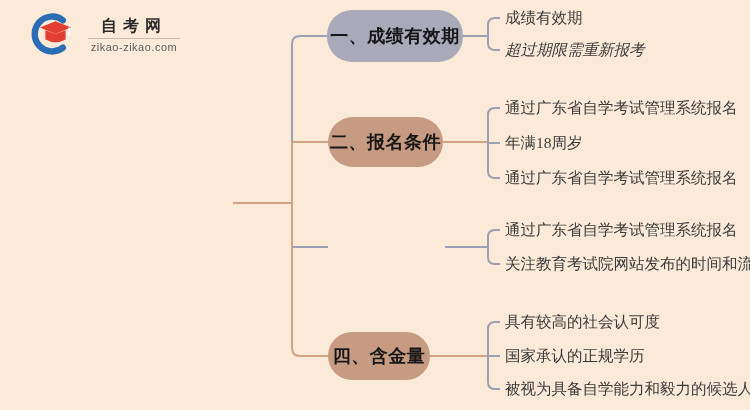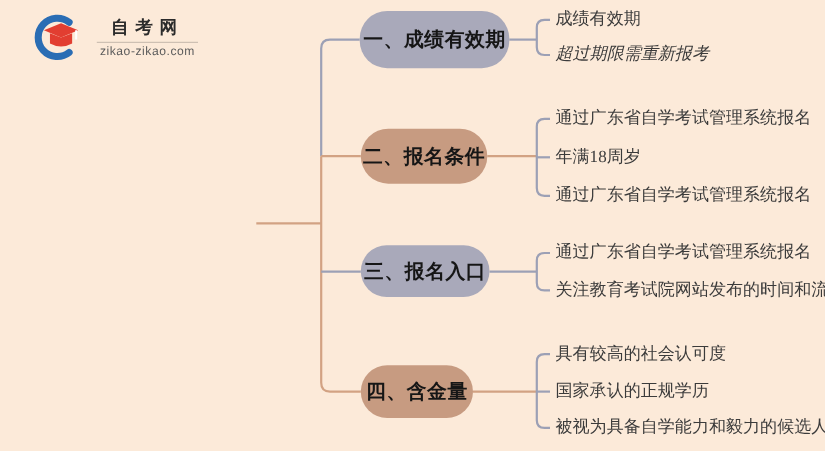--- a/index.html
+++ b/index.html
@@ -80,21 +80,20 @@
     <div class="logo-text">
       <div class="logo-title">自考网</div>
       <div class="logo-sep"></div>
       <div class="logo-domain">zikao-zikao.com</div>
     </div>
   </div>
 
 
   <div class="node branch branch-gray b1">一、成绩有效期</div>
   <div class="node branch branch-tan  b2">二、报名条件</div>
-  <div class="node branch branch-gray b3">三、报名入口</div>
   <div class="node branch branch-tan  b4">四、含金量</div>
 
   <div class="leaf" style="top:7px;">成绩有效期</div>
   <div class="leaf" style="top:39px;font-style:italic;">超过期限需重新报考</div>
 
   <div class="leaf" style="top:97px;">通过广东省自学考试管理系统报名</div>
   <div class="leaf" style="top:132px;font-family:Liberation Serif, serif;">年满18周岁</div>
   <div class="leaf" style="top:167px;">通过广东省自学考试管理系统报名</div>
 
   <div class="leaf" style="top:219px;">通过广东省自学考试管理系统报名</div>

